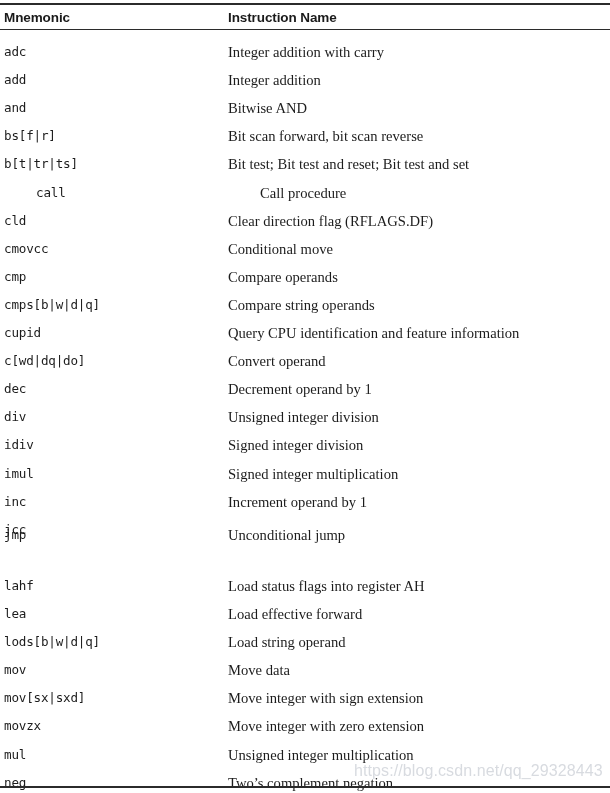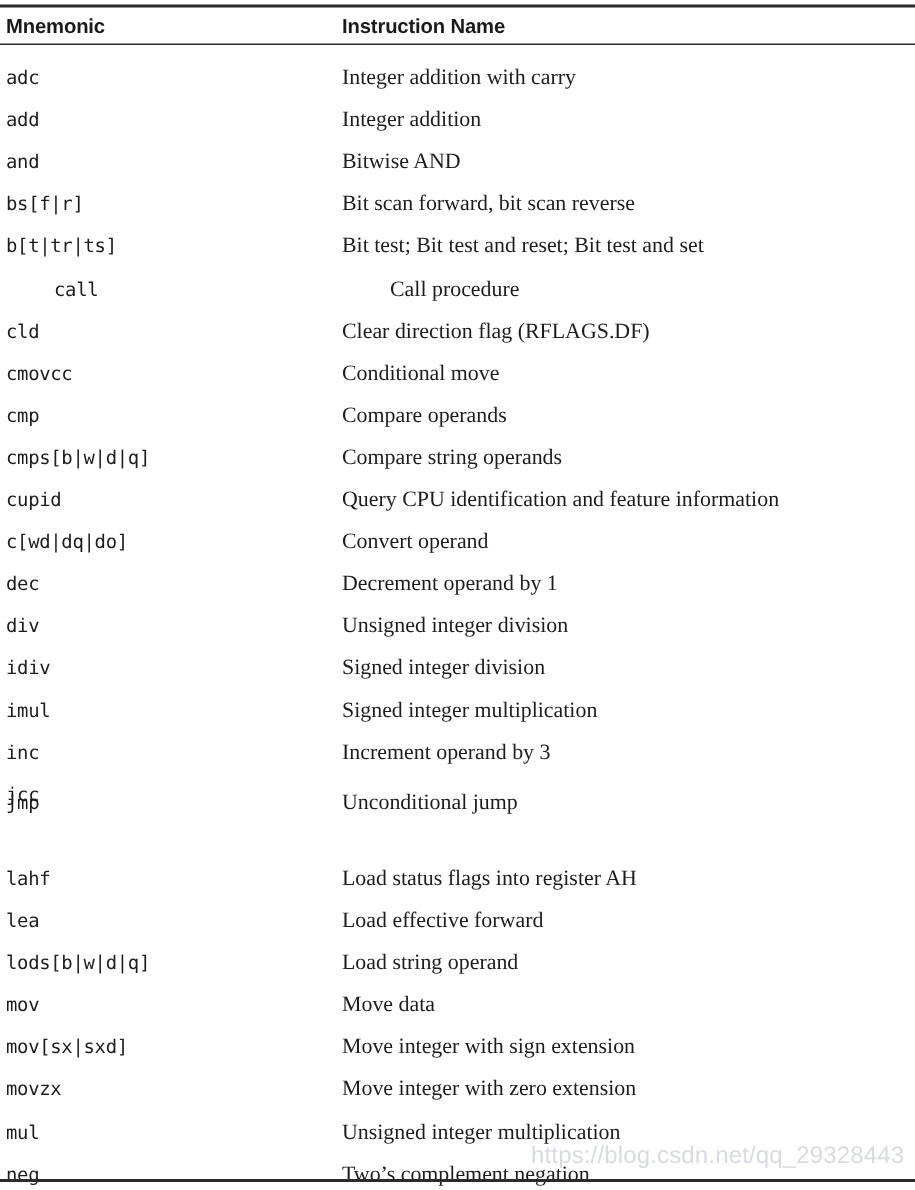--- a/index.html
+++ b/index.html
@@ -175,21 +175,21 @@
       <div class="row" style="top: 431.4px;">
         <div class="cell-mnemonic">idiv</div>
         <div class="cell-instruction">Signed integer division</div>
       </div>
       <div class="row" style="top: 459.5px;">
         <div class="cell-mnemonic">imul</div>
         <div class="cell-instruction">Signed integer multiplication</div>
       </div>
       <div class="row" style="top: 487.6px;">
         <div class="cell-mnemonic">inc</div>
-        <div class="cell-instruction">Increment operand by 3</div>
+        <div class="cell-instruction">Increment operand by 1</div>
       </div>
       <div class="row" style="top: 515.7px;">
         <div class="cell-mnemonic">jcc</div>
       </div>
       <div class="row" style="top: 521px;">
         <div class="cell-mnemonic">jmp</div>
         <div class="cell-instruction">Unconditional jump</div>
       </div>
       <div class="row" style="top: 571.9px; padding-left: 15px;">
         <div class="cell-mnemonic">lahf</div>

